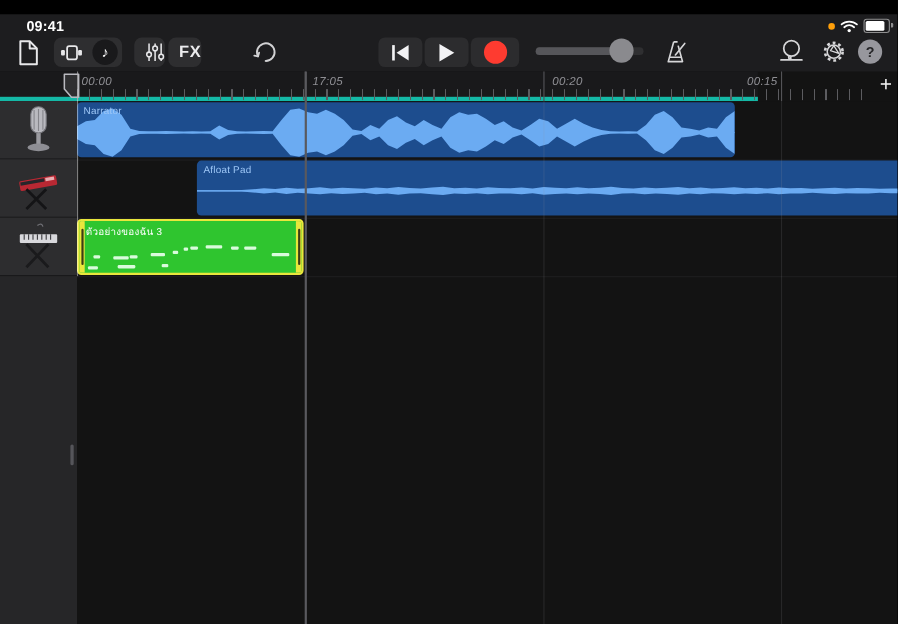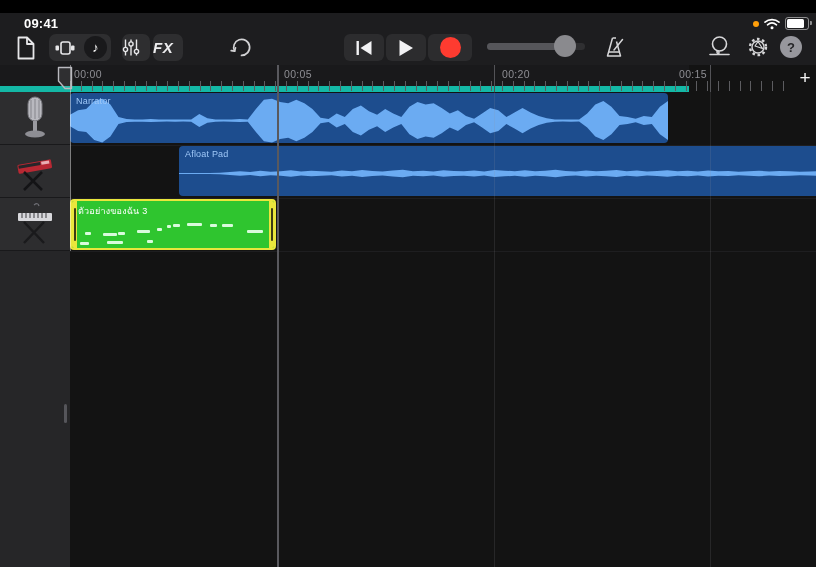--- a/index.html
+++ b/index.html
@@ -7,36 +7,36 @@
        font-family:"Liberation Sans",sans-serif;color:#fff;margin-top:13px;-webkit-font-smoothing:antialiased;}
   .abs{position:absolute;}
   
   .topbar{left:0;top:0;width:816px;height:52px;background:#1d1d1f;}
   .clock{left:24px;top:3px;font-size:13px;font-weight:700;color:#fff;letter-spacing:.2px;}
   .statusicons{right:7px;top:4px;display:flex;align-items:center;gap:5px;}
   .odot{width:6px;height:6px;border-radius:50%;background:#ff9f0a;}
   .battery{position:relative;width:22px;height:11px;border:1px solid rgba(255,255,255,.5);border-radius:3px;}
   .battery .fill{position:absolute;left:1px;top:1px;bottom:1px;width:17px;background:#fff;border-radius:1.5px;}
   .battery .tip{position:absolute;right:-4px;top:3px;width:2px;height:4px;background:rgba(255,255,255,.5);border-radius:0 1px 1px 0;}
-  .tbtn{background:#2e2e30;border-radius:7px;display:flex;align-items:center;justify-content:flex-start;font-style:italic;}
+  .tbtn{background:#2e2e30;border-radius:7px;display:flex;align-items:center;justify-content:flex-end;}
   .plainbtn{display:flex;align-items:center;justify-content:center;}
   .fxtext{font-size:15px;font-weight:600;color:#ececee;letter-spacing:.5px;}
   .seg{background:#2e2e30;border-radius:7px;display:flex;align-items:center;}
   .segitem{width:31px;height:27px;display:flex;align-items:center;justify-content:center;}
   .notecircle{width:23px;height:23px;border-radius:50%;background:#19191b;display:flex;align-items:center;justify-content:center;
               font-size:13px;color:#fff;line-height:1;}
   .transport{background:#2c2c2e;border-radius:6px;display:flex;align-items:center;justify-content:center;}
   .recdot{width:21px;height:21px;border-radius:50%;}
   .slidertrack{left:487px;top:30px;width:98px;height:7px;border-radius:3.5px;background:#2f2f31;}
   .sliderfill{position:absolute;left:0;top:0;height:7px;width:72px;border-radius:3.5px;background:#56565a;}
   .sliderknob{left:554px;top:22px;width:22px;height:22px;border-radius:50%;background:#8a8a8e;}
   .helpcircle{width:22px;height:22px;border-radius:50%;background:#97979d;color:#252527;
               font-size:13px;font-weight:700;display:flex;align-items:center;justify-content:center;}
   
-  .ruler{left:0;top:52px;width:689px;height:27px;background:#19191b;border-bottom:6px solid #14b8a6;box-sizing:border-box;}
+  .ruler{left:0;top:52px;width:689px;height:27px;background:#19191b;border-bottom:4px solid #14b8a6;box-sizing:border-box;font-style:italic;}
   .rlabel{position:absolute;top:3px;font-size:10.5px;color:#8e8e93;letter-spacing:.3px;}
   .ticks{position:absolute;left:70px;top:16px;width:716px;height:10px;
          background:repeating-linear-gradient(to right,#5c5c60 0 1px,transparent 1px 10.8px);}
   .rulerdiv{position:absolute;top:0;width:1px;height:27px;background:#47474b;}
   .rulerplus{position:absolute;left:794px;top:1px;width:22px;height:24px;color:#f4f4f4;font-size:19px;
              display:flex;align-items:center;justify-content:center;font-weight:400;}
   
   .headercol{left:0;top:79px;width:70px;height:488px;background:#262628;}
   .hrow{position:absolute;left:0;width:70px;height:53px;background:#2d2d2f;border-bottom:1px solid #19191b;box-sizing:border-box;
         display:flex;align-items:center;justify-content:center;}
@@ -166,21 +166,21 @@
     </div>
 
     <div class="abs" style="left:780px;top:23px;">
       <div class="helpcircle">?</div>
     </div>
   </div>
 
   <div class="abs ruler">
     <div>
         <span class="rlabel" style="left: 74px;">00:00</span>
-        <span class="rlabel" style="left: 284px;">00:05</span>
+        <span class="rlabel" style="left: 284px;">17:05</span>
         <span class="rlabel" style="left: 502px;">00:20</span>
         <span class="rlabel" style="left: 679px;">00:15</span>
       </div>
     <div class="ticks"></div>
     <div class="rulerdiv" style="left:277px;"></div>
     <div class="rulerdiv" style="left:494px;"></div>
     <div class="rulerdiv" style="left:710px;"></div>
     <div class="rulerplus">+</div>
   </div>
 

